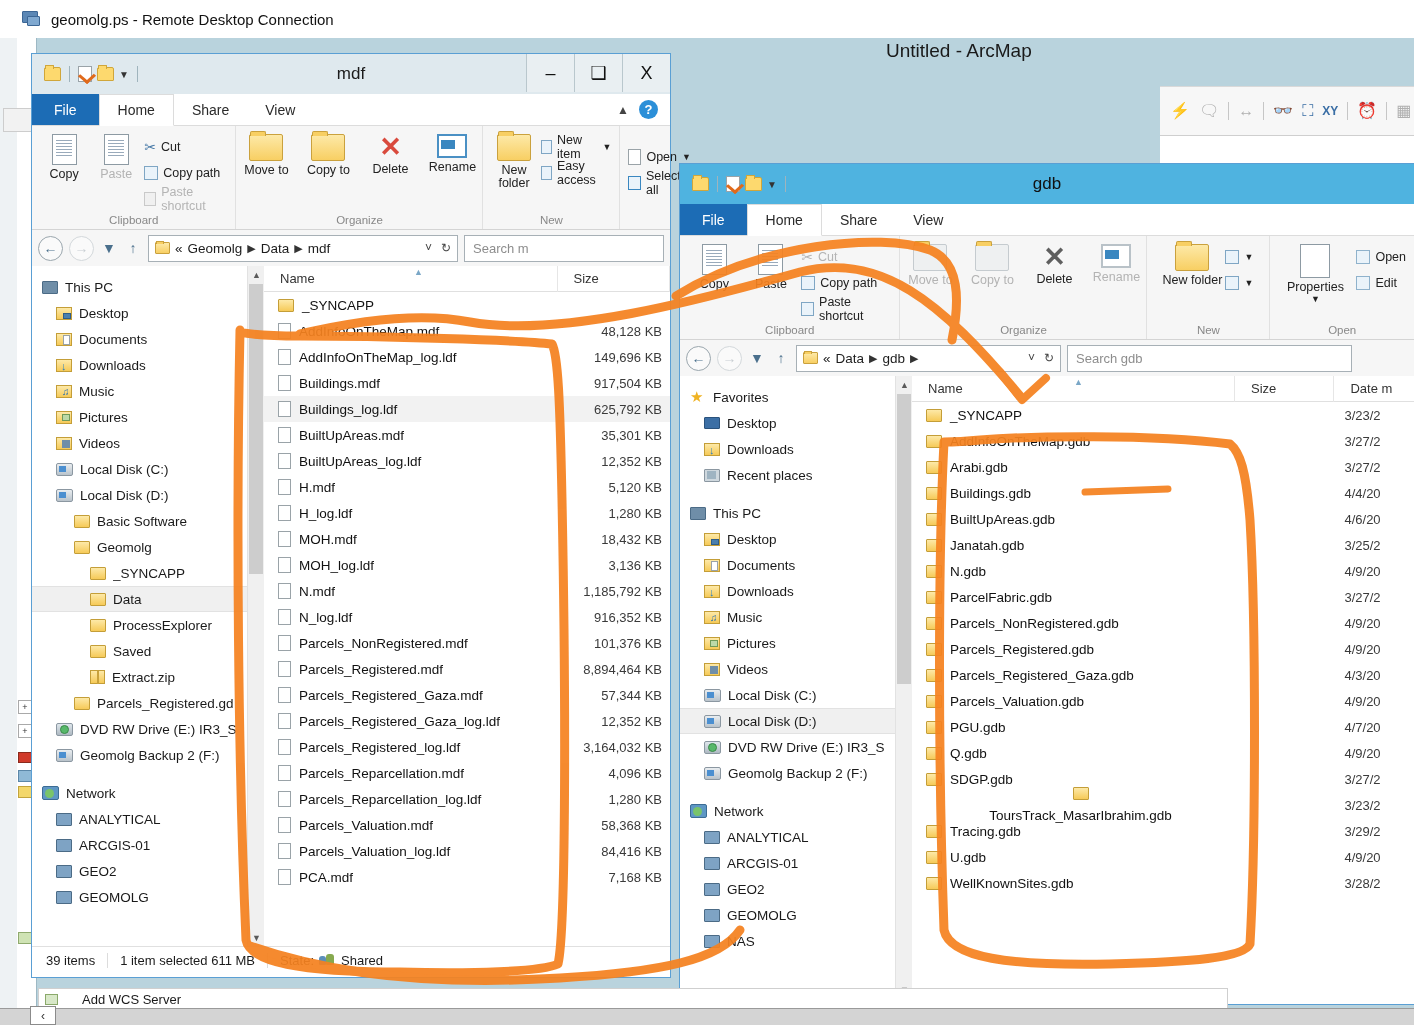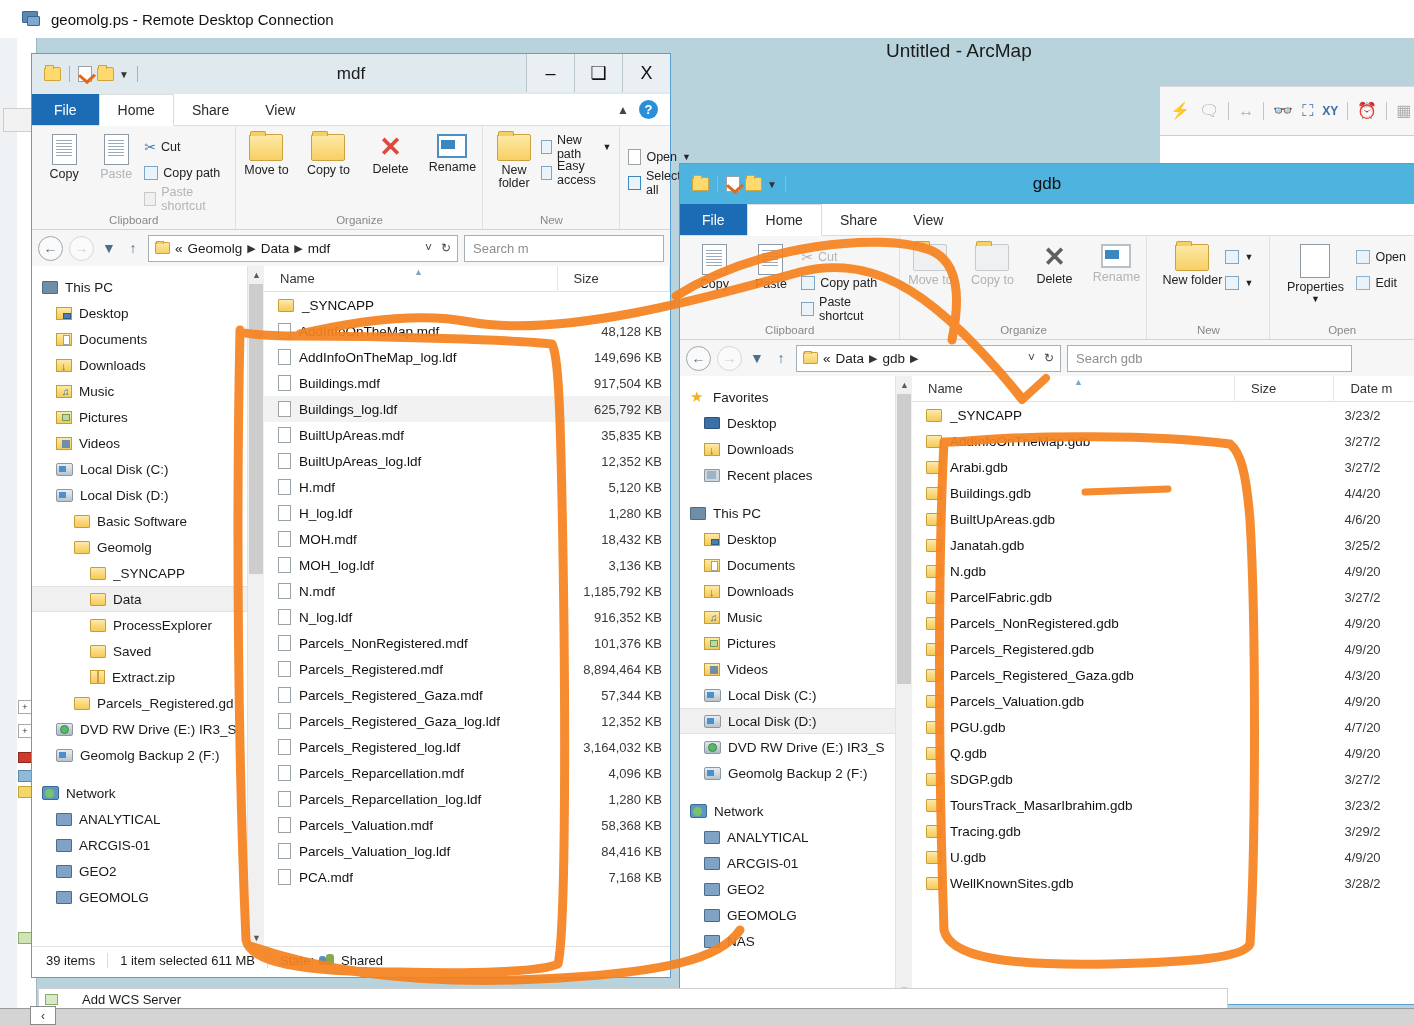--- a/index.html
+++ b/index.html
@@ -286,21 +286,21 @@
 
       <div class="rgroup" style="width:160px">
         <div class="rgroup-row">
           <div class="bigbtn">
             <span class="ic ic-folder"></span>
             <span class="lbl">New folder</span>
           </div>
           <div class="smallcol">
             <div class="smallbtn">
               <span class="ic-sq"></span>
-              <span>New path</span>
+              <span>New item</span>
               <span style="font-size:9px">▼</span>
             </div>
             <div class="smallbtn">
               <span class="ic-sq"></span>
               <span>Easy access</span>
             </div>
           </div>
         </div>
         <div class="rgroup-label">New</div>
       </div>
@@ -517,21 +517,21 @@
                 <span style="display: inline-block; position: relative; flex: 0 0 auto; width: 13px; height: 16px; background: rgb(255, 255, 255); border: 1px solid rgb(154, 163, 168);"></span>
                 <span>Buildings_log.ldf</span>
               </div>
               <div class="sz" style="width: 113px;">625,792 KB</div>
             </div>
             <div class="frow">
               <div class="nm" style="width: 295px;">
                 <span style="display: inline-block; position: relative; flex: 0 0 auto; width: 13px; height: 16px; background: rgb(255, 255, 255); border: 1px solid rgb(154, 163, 168);"></span>
                 <span>BuiltUpAreas.mdf</span>
               </div>
-              <div class="sz" style="width: 113px;">35,835 KB</div>
+              <div class="sz" style="width: 113px;">35,301 KB</div>
             </div>
             <div class="frow">
               <div class="nm" style="width: 295px;">
                 <span style="display: inline-block; position: relative; flex: 0 0 auto; width: 13px; height: 16px; background: rgb(255, 255, 255); border: 1px solid rgb(154, 163, 168);"></span>
                 <span>BuiltUpAreas_log.ldf</span>
               </div>
               <div class="sz" style="width: 113px;">12,352 KB</div>
             </div>
             <div class="frow">
               <div class="nm" style="width: 295px;">
@@ -1046,21 +1046,21 @@
             </div>
             <div class="frow">
               <div class="nm" style="width: 325px;">
                 <span style="display: inline-block; position: relative; flex: 0 0 auto; width: 16px; height: 13px; background: linear-gradient(rgb(253, 233, 168), rgb(246, 202, 88)); border: 1px solid rgb(196, 158, 56); border-radius: 1px;"></span>
                 <span>SDGP.gdb</span>
               </div>
               <div class="sz" style="width: 100px;"></div>
               <div class="dt" style="width: 80px;">3/27/2</div>
             </div>
             <div class="frow">
-              <div class="nm" style="width: 325px;">
+              <div class="nm" style="width: 325px; flex-direction: column;">
                 <span style="display: inline-block; position: relative; flex: 0 0 auto; width: 16px; height: 13px; background: linear-gradient(rgb(253, 233, 168), rgb(246, 202, 88)); border: 1px solid rgb(196, 158, 56); border-radius: 1px;"></span>
                 <span>ToursTrack_MasarIbrahim.gdb</span>
               </div>
               <div class="sz" style="width: 100px;"></div>
               <div class="dt" style="width: 80px;">3/23/2</div>
             </div>
             <div class="frow">
               <div class="nm" style="width: 325px;">
                 <span style="display: inline-block; position: relative; flex: 0 0 auto; width: 16px; height: 13px; background: linear-gradient(rgb(253, 233, 168), rgb(246, 202, 88)); border: 1px solid rgb(196, 158, 56); border-radius: 1px;"></span>
                 <span>Tracing.gdb</span>

